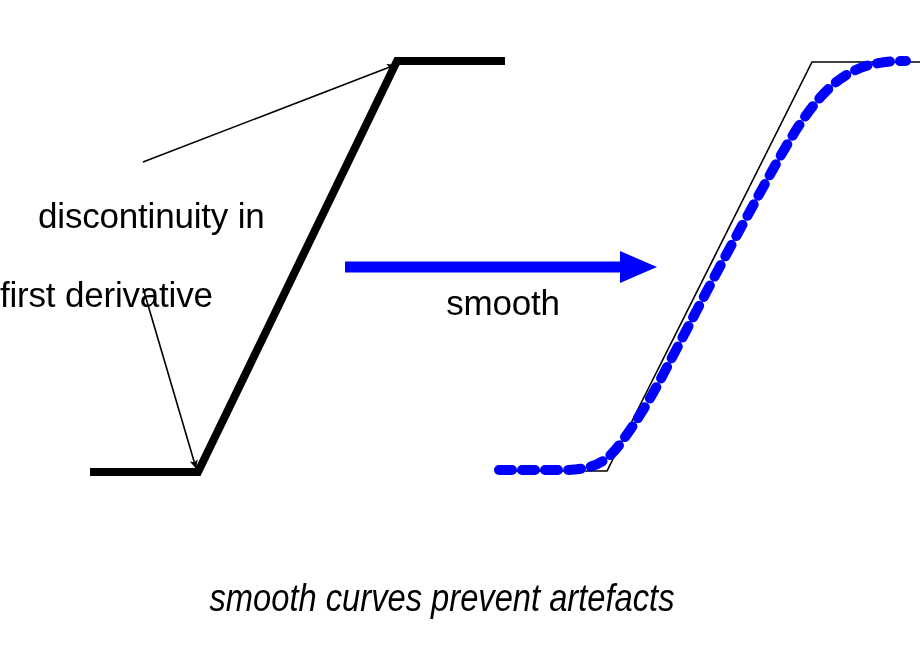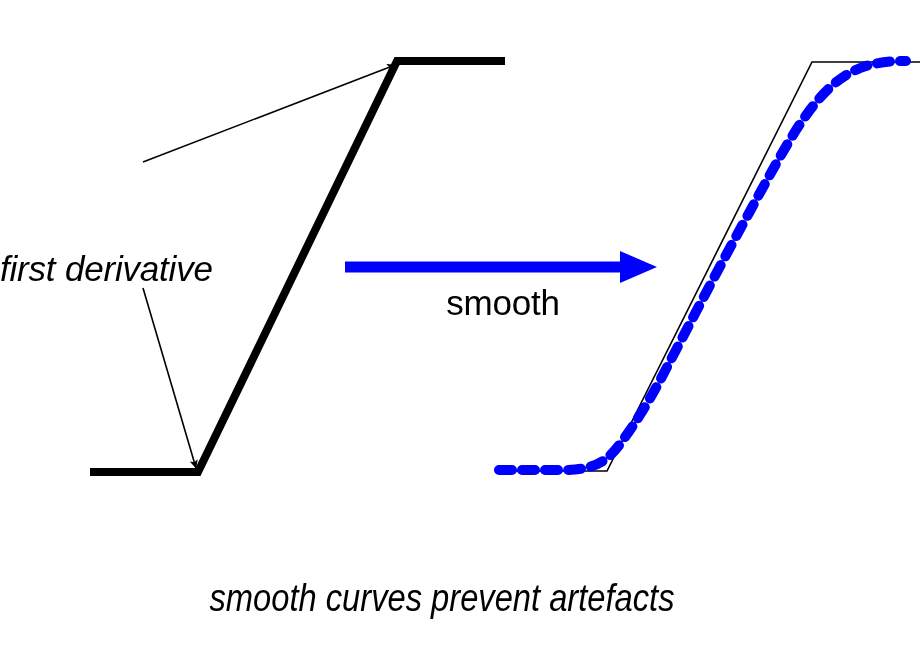--- a/index.html
+++ b/index.html
@@ -33,22 +33,21 @@
   }
   #annotation-text {
     left: 0px;
     top: 163px;
     font-size: 35px;
     letter-spacing: -0.2px;
     text-align: left;
   }
   #annotation-text .line2 {
     display: block;
-    margin-top: 18px;
-    font-style: italic;
+    margin-top: 9px;
   }
   #smooth-label {
     left: 0px;
     top: 285px;
     width: 1006px;
     text-align: center;
     font-size: 35px;
     letter-spacing: -0.2px;
   }
   #caption {
@@ -104,20 +103,21 @@
                C 648 406, 660 380, 676 350
                C 700 304, 722 262, 744 222
                C 766 182, 784 148, 800 124
                C 820 94, 840 74, 866 66
                C 882 61.5, 894 61, 906 61" fill="none" stroke="#0000ff" stroke-width="10" stroke-linecap="round" stroke-dasharray="13 10"></path>
     </g>
 
   </svg>
 
   <div class="txt" id="annotation-text">
+    <span class="line1">discontinuity in</span>
     <span class="line2">first derivative</span>
   </div>
 
   <div class="txt" id="smooth-label">smooth</div>
 
   <div class="txt" id="caption">
     <span class="cap-line">smooth curves prevent artefacts</span>
     
   </div>
 

